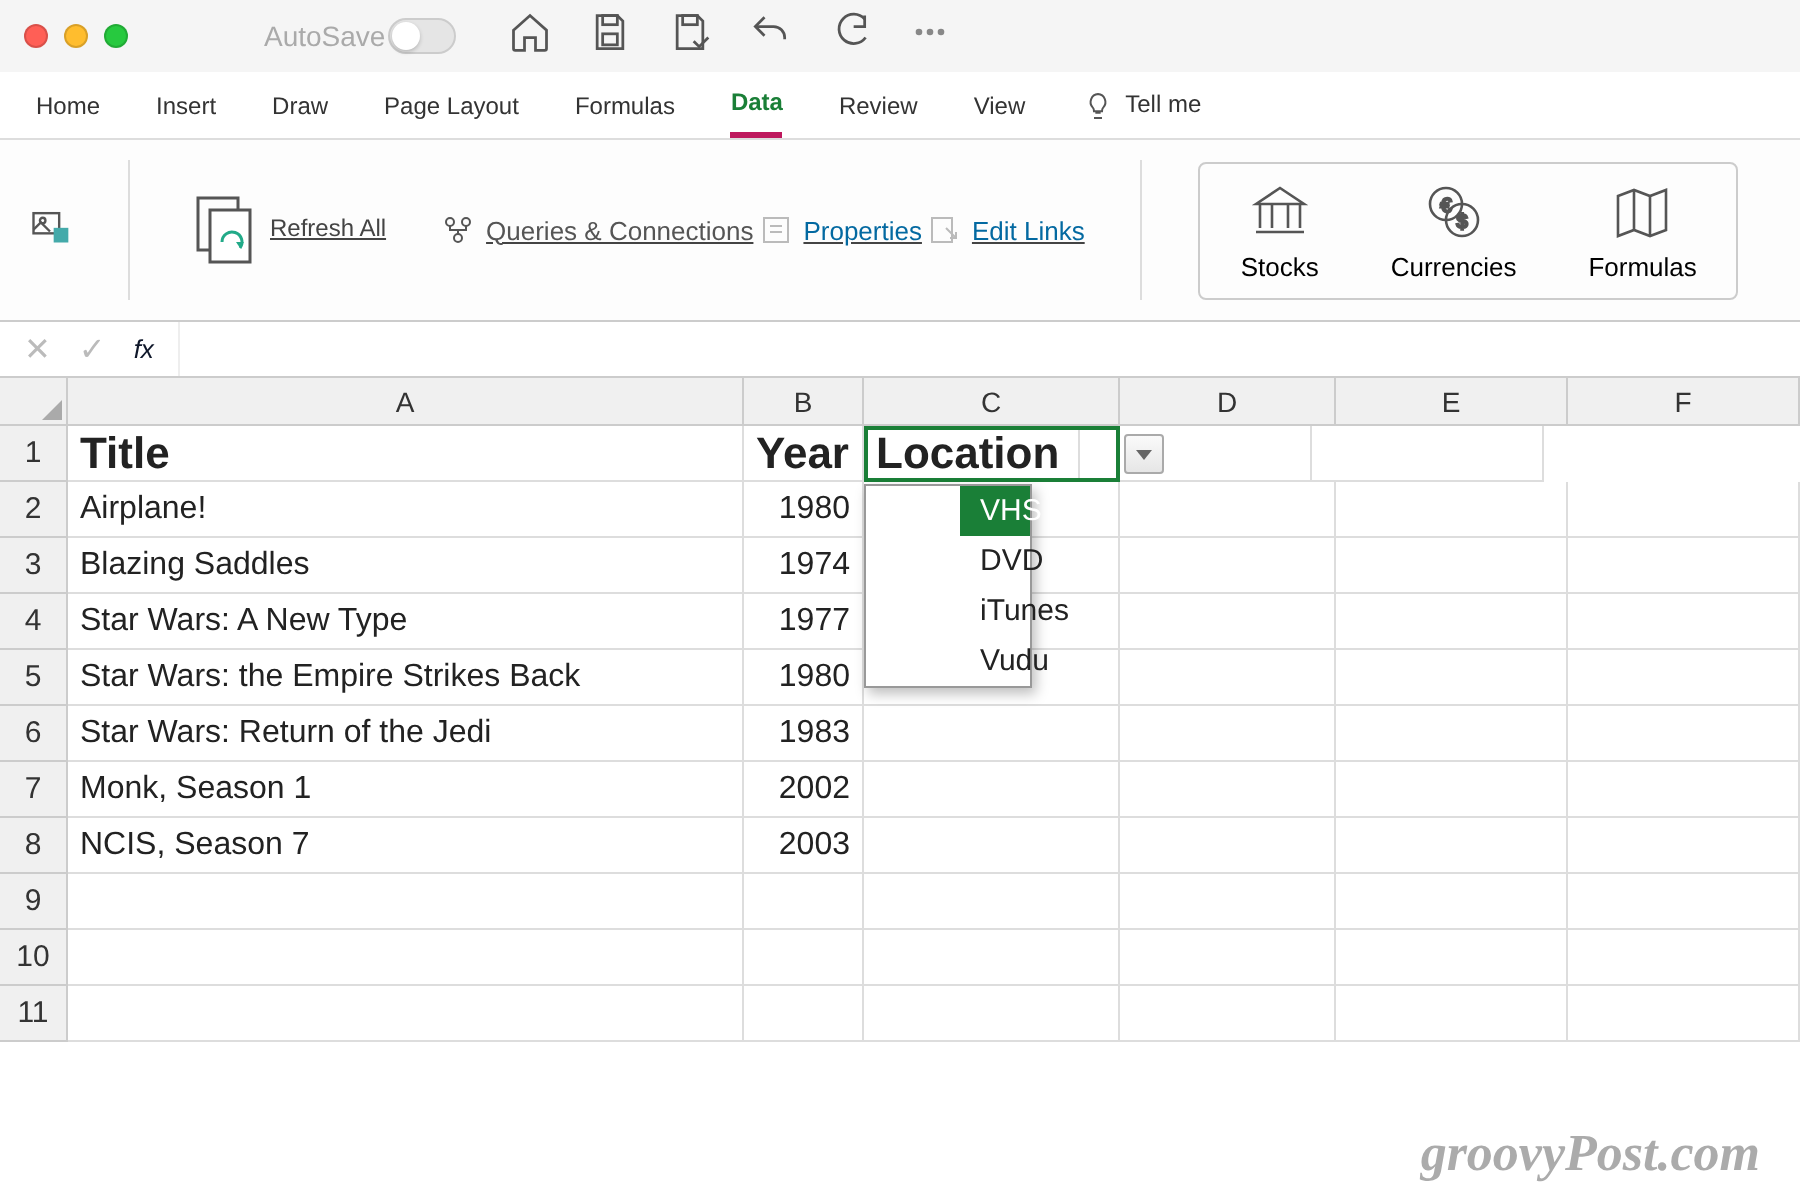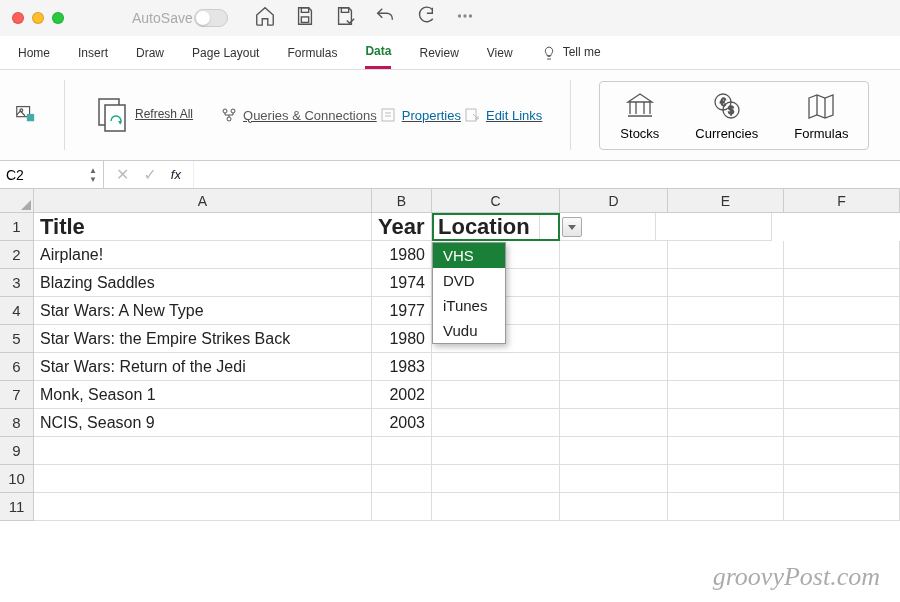--- a/index.html
+++ b/index.html
@@ -63,25 +63,25 @@
 .cell { border-right: 1px solid #ddd; border-bottom: 1px solid #ddd; display: flex; align-items: center; padding: 0 6px; font-size: 16px; color: #222; }
 .cell.bold { font-weight: 700; font-size: 22px; }
 .cell.right { justify-content: flex-end; }
 
 
 .active-cell { position: absolute; border: 2px solid #1a7f37; pointer-events: none; }
 .dd-btn { position: absolute; width: 20px; height: 20px; border: 1px solid #aaa; background: linear-gradient(#fafafa,#e6e6e6); display: flex; align-items: center; justify-content: center; border-radius: 2px; }
 .dd-btn::after { content: ""; border-left: 4px solid transparent; border-right: 4px solid transparent; border-top: 5px solid #666; }
 
 
-.ddlist { position: absolute; width: 74px; background: #fff; border: 1px solid #999; box-shadow: 2px 3px 6px rgba(0,0,0,.25); font-size: 15px; }
+.ddlist { position: absolute; width: 84px; background: #fff; border: 1px solid #999; box-shadow: 2px 3px 6px rgba(0,0,0,.25); font-size: 15px; padding-left: 47px; }
 .ddlist .opt { padding: 4px 10px; color: #222; }
 .ddlist .opt.sel { background: #1a7f37; color: #fff; }
 
-.watermark { position: absolute; right: 20px; bottom: 10px; font-size: 26px; font-style: italic; color: #888; font-family: Georgia, serif; opacity:.7; }
+.watermark { position: absolute; right: 20px; bottom: 10px; font-size: 26px; font-style: italic; color: #888; font-family: Georgia, serif; opacity:.7;font-weight:bold; }
 </style>
 </head>
 <body>
 
 <div class="titlebar">
   <div class="traffic-lights">
     <div class="dot red"></div>
     <div class="dot yellow"></div>
     <div class="dot green"></div>
   </div>
@@ -202,27 +202,20 @@
       <svg viewBox="0 0 32 32" fill="none" stroke="#555" stroke-width="1.3">
           <path d="M4 8l8-3 8 3 8-3v20l-8 3-8-3-8 3V8z"></path>
           <path d="M12 5v20M20 8v20"></path>
         </svg>
       <span>Formulas</span>
     </div>
   </div>
 </div>
 
 <div class="fbar">
-  <div class="namebox">
-    <span>C2</span>
-    <div class="stepper">
-        <span>▲</span>
-        <span>▼</span>
-      </div>
-  </div>
   <div class="fnbtns">
     <span>✕</span>
     <span>✓</span>
     <span class="fx">fx</span>
   </div>
   <div class="finput"></div>
 </div>
 
 <div class="grid-wrap">
   <div class="hdr-row">
@@ -293,21 +286,21 @@
       <div class="rowh">7</div>
       <div class="cell col-A">Monk, Season 1</div>
       <div class="cell col-B right">2002</div>
       <div class="cell col-C"></div>
       <div class="cell col-D"></div>
       <div class="cell col-E"></div>
       <div class="cell col-F"></div>
     </div>
   <div class="row">
       <div class="rowh">8</div>
-      <div class="cell col-A">NCIS, Season 9</div>
+      <div class="cell col-A">NCIS, Season 7</div>
       <div class="cell col-B right">2003</div>
       <div class="cell col-C"></div>
       <div class="cell col-D"></div>
       <div class="cell col-E"></div>
       <div class="cell col-F"></div>
     </div>
   <div class="row">
       <div class="rowh">9</div>
       <div class="cell col-A"></div>
       <div class="cell col-B"></div>

